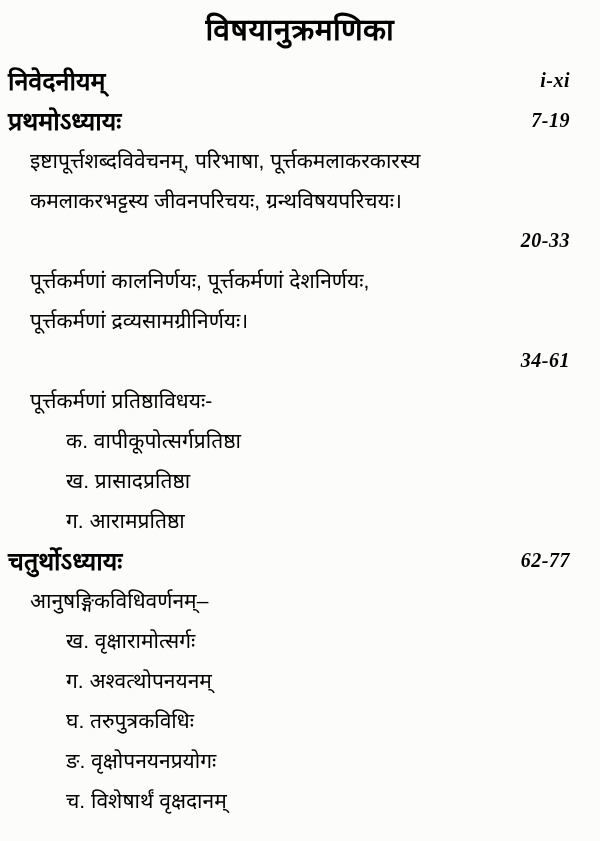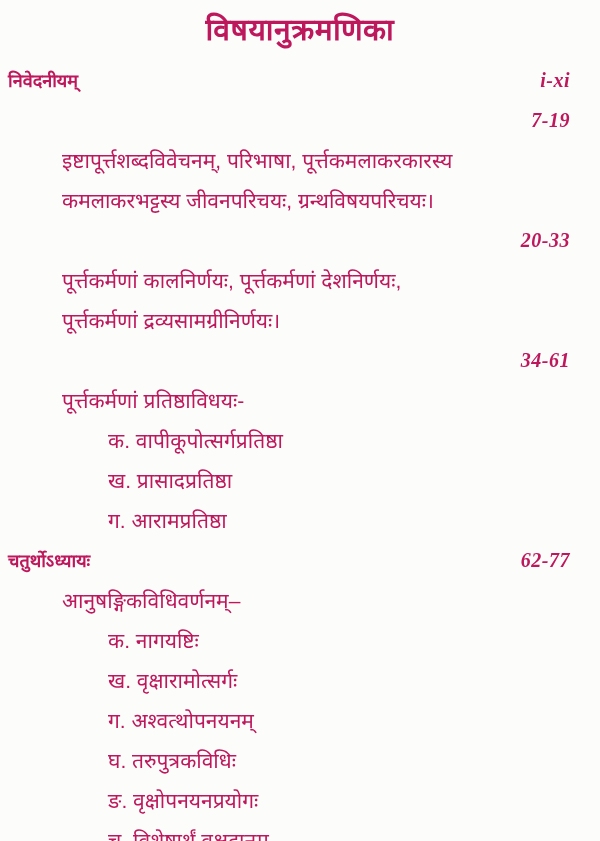--- a/index.html
+++ b/index.html
@@ -6,21 +6,21 @@
     margin: 0;
     padding: 0;
     background: #e8e8e6;
   }
   .page {
     position: relative;
     width: 600px;
     height: 841px;
     margin: 0 auto;
     background: #fcfcfa;
-    color: #be185d;
+    color: #000000;
     font-family: "Liberation Sans", "DejaVu Sans", sans-serif;
     overflow: hidden;
     box-sizing: border-box;
   }
   .title {
     margin: 6px 0 0 0;
     height: 54px;
     line-height: 48px;
     text-align: center;
     font-size: 30px;
@@ -29,25 +29,25 @@
   }
   .row {
     display: flex;
     align-items: center;
     height: 40px;
     padding-right: 30px;
     box-sizing: border-box;
     font-size: 21px;
   }
   .level-0 { padding-left: 8px; }
-  .level-1 { padding-left: 62px; }
-  .level-2 { padding-left: 108px; text-align: right; }
+  .level-1 { padding-left: 30px; }
+  .level-2 { padding-left: 66px; text-align: right; }
   .heading-label {
     font-weight: 700;
-    font-size: 18px;
+    font-size: 25px;
   }
   .body-label {
     font-weight: 400;
   }
   .pages {
     margin-left: auto;
     font-family: "Liberation Serif", "DejaVu Serif", serif;
     font-weight: 700;
     font-size: 20px;
     letter-spacing: 0.5px;
@@ -60,20 +60,21 @@
 <div class="page">
 
   <h1 class="title">विषयानुक्रमणिका</h1>
 
   <div class="row level-0">
     <span class="heading-label">निवेदनीयम्</span>
     <span class="pages">i-xi</span>
   </div>
 
   <div class="row level-0">
+    <span class="heading-label">प्रथमोऽध्यायः</span>
     <span class="pages">7-19</span>
   </div>
   <div class="row level-1">
     <span class="body-label">इष्टापूर्त्तशब्दविवेचनम्, परिभाषा, पूर्त्तकमलाकरकारस्य</span>
   </div>
   <div class="row level-1">
     <span class="body-label">कमलाकरभट्टस्य जीवनपरिचयः, ग्रन्थविषयपरिचयः।</span>
   </div>
 
   <div class="row level-0">
@@ -103,23 +104,20 @@
   </div>
 
   <div class="row level-0">
     <span class="heading-label">चतुर्थोऽध्यायः</span>
     <span class="pages">62-77</span>
   </div>
   <div class="row level-1">
     <span class="body-label">आनुषङ्गिकविधिवर्णनम्–</span>
   </div>
   <div class="row level-2">
-    <span class="body-label">क. नागयष्टिः</span>
-  </div>
-  <div class="row level-2">
     <span class="body-label">ख. वृक्षारामोत्सर्गः</span>
   </div>
   <div class="row level-2">
     <span class="body-label">ग. अश्वत्थोपनयनम्</span>
   </div>
   <div class="row level-2">
     <span class="body-label">घ. तरुपुत्रकविधिः</span>
   </div>
   <div class="row level-2">
     <span class="body-label">ङ. वृक्षोपनयनप्रयोगः</span>

